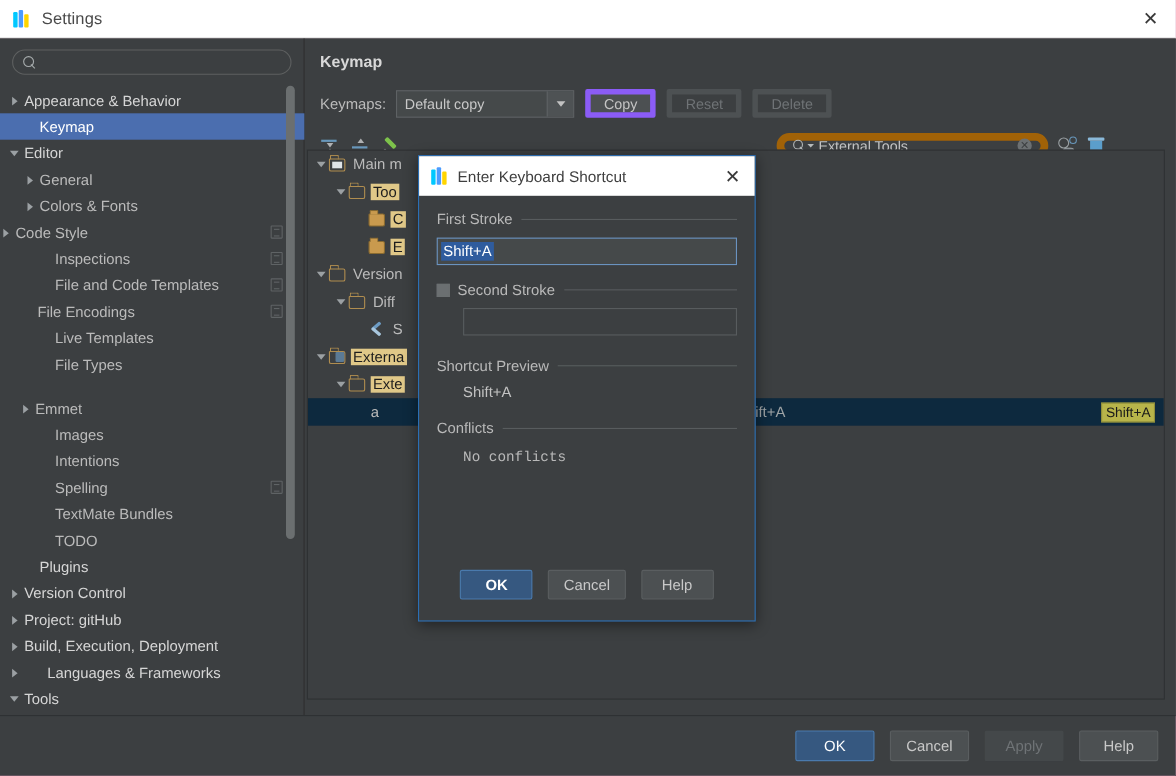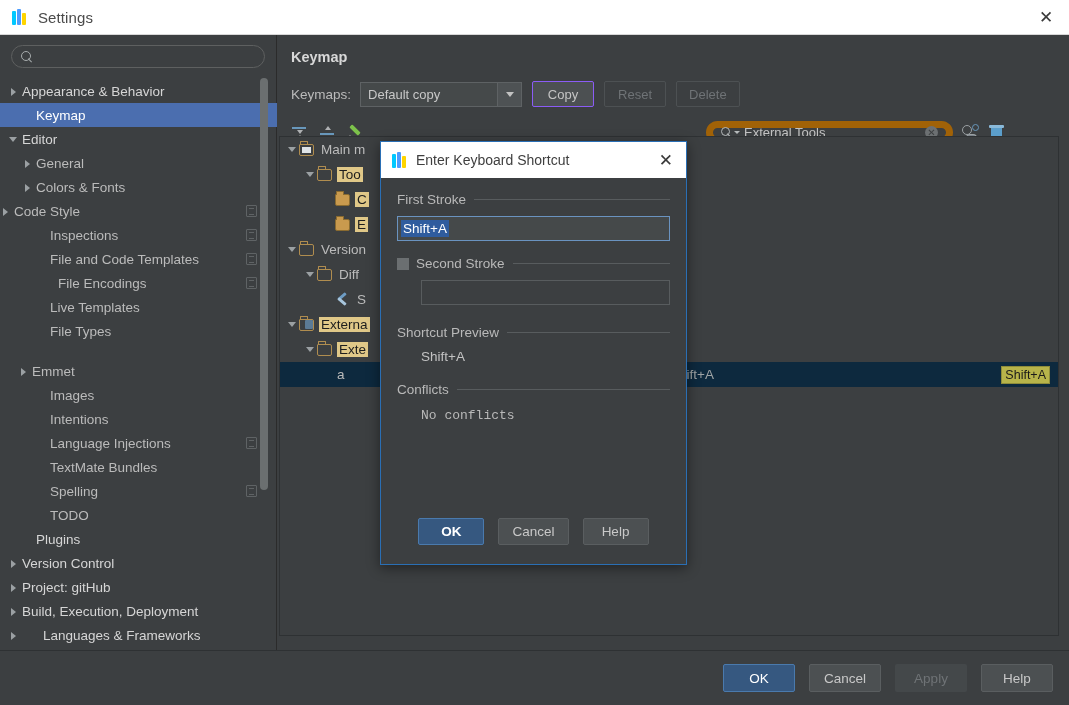--- a/index.html
+++ b/index.html
@@ -144,21 +144,21 @@
     position: absolute; right: 0; top: 0; width: 24px; height: 23px;
     background: #4e5254; border-left: 1px solid #5e6264;
     display: flex; align-items: center; justify-content: center;
   }
   .combo .arrowbtn::before {
     content: ""; border-top: 5px solid #c2c2c2;
     border-left: 4px solid transparent; border-right: 4px solid transparent;
   }
   .btn {
     height: 26px; min-width: 62px; margin-left: 10px;
-    background: #4c5052; border: 1px solid #8b5cf6; border-radius: 2px;
+    background: #4c5052; border: 5px solid #8b5cf6; border-radius: 2px;
     color: #c4c4c4; font-size: 13px;
     display: flex; align-items: center; justify-content: center;
     padding: 0 12px;
     font-family: "Liberation Sans", sans-serif;
   }
   .btn.dis { color: #6f7376; border-color: #4d5153; background: #42464800; }
 
   .toolbar2 {
     display: flex; align-items: center; height: 26px; margin-bottom: 6px;
     position: relative;
@@ -378,21 +378,21 @@
             <div class="srow" style="padding-left: 36px;">
               <div class="arrow"></div>
               <span>Inspections</span>
               <div class="copyicon"></div>
             </div>
             <div class="srow" style="padding-left: 36px;">
               <div class="arrow"></div>
               <span>File and Code Templates</span>
               <div class="copyicon"></div>
             </div>
-            <div class="srow" style="padding-left: 44px;">
+            <div class="srow" style="padding-left: 20px;">
               <div class="arrow"></div>
               <span>File Encodings</span>
               <div class="copyicon"></div>
             </div>
             <div class="srow" style="padding-left: 36px;">
               <div class="arrow"></div>
               <span>Live Templates</span>
             </div>
             <div class="srow" style="padding-left: 36px;">
               <div class="arrow"></div>
@@ -405,31 +405,26 @@
             <div class="srow" style="padding-left: 36px;">
               <div class="arrow"></div>
               <span>Images</span>
             </div>
             <div class="srow" style="padding-left: 36px;">
               <div class="arrow"></div>
               <span>Intentions</span>
             </div>
             <div class="srow" style="padding-left: 36px;">
               <div class="arrow"></div>
-              <span>Language Injections</span>
-              <div class="copyicon"></div>
-            </div>
-            <div class="srow" style="padding-left: 36px;">
-              <div class="arrow"></div>
-              <span>TextMate Bundles</span>
-            </div>
-            <div class="srow" style="padding-left: 36px;">
-              <div class="arrow"></div>
               <span>Spelling</span>
               <div class="copyicon"></div>
+            </div>
+            <div class="srow" style="padding-left: 36px;">
+              <div class="arrow"></div>
+              <span>TextMate Bundles</span>
             </div>
             <div class="srow" style="padding-left: 36px;">
               <div class="arrow"></div>
               <span>TODO</span>
             </div>
             <div class="srow bold" style="padding-left: 22px;">
               <div class="arrow"></div>
               <span>Plugins</span>
             </div>
             <div class="srow bold" style="padding-left: 8px;">

